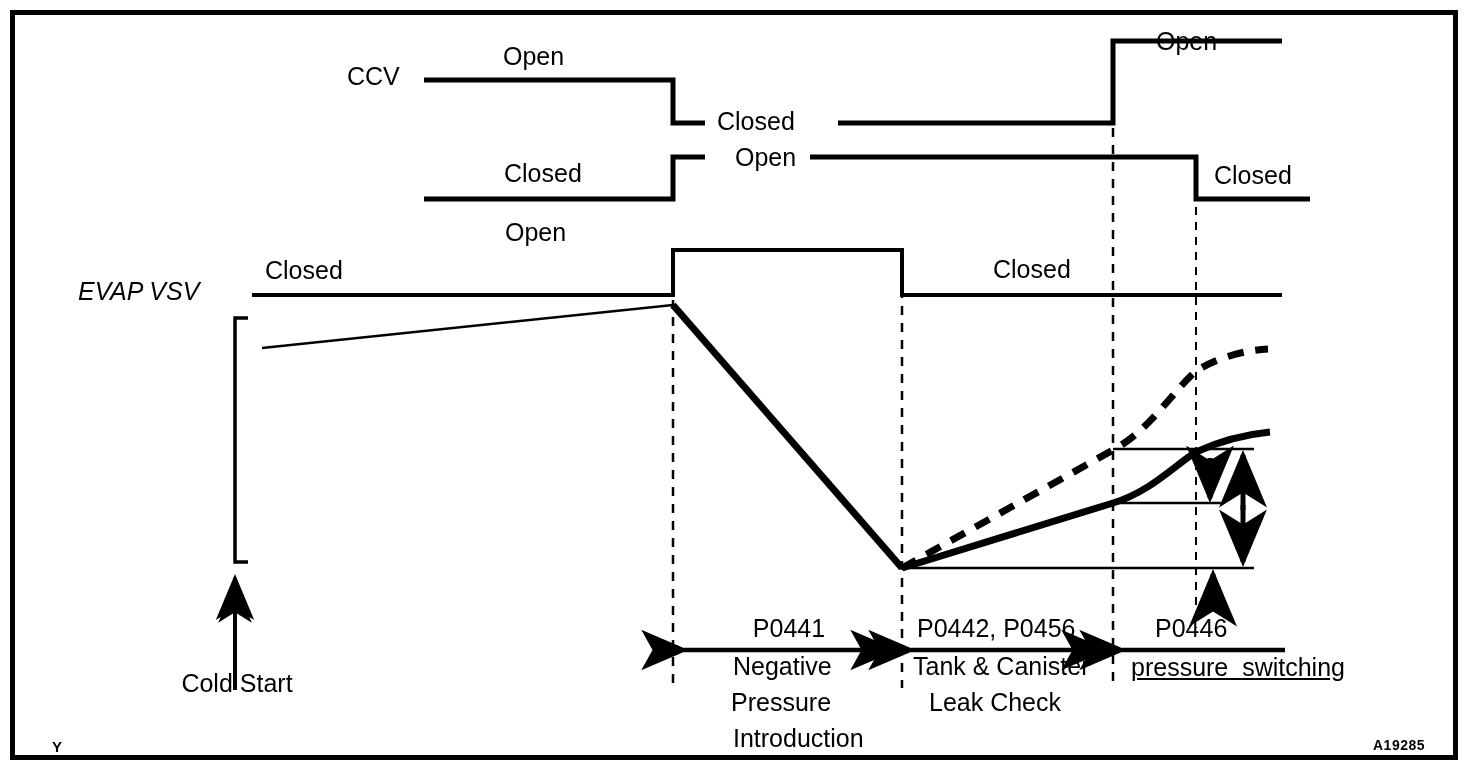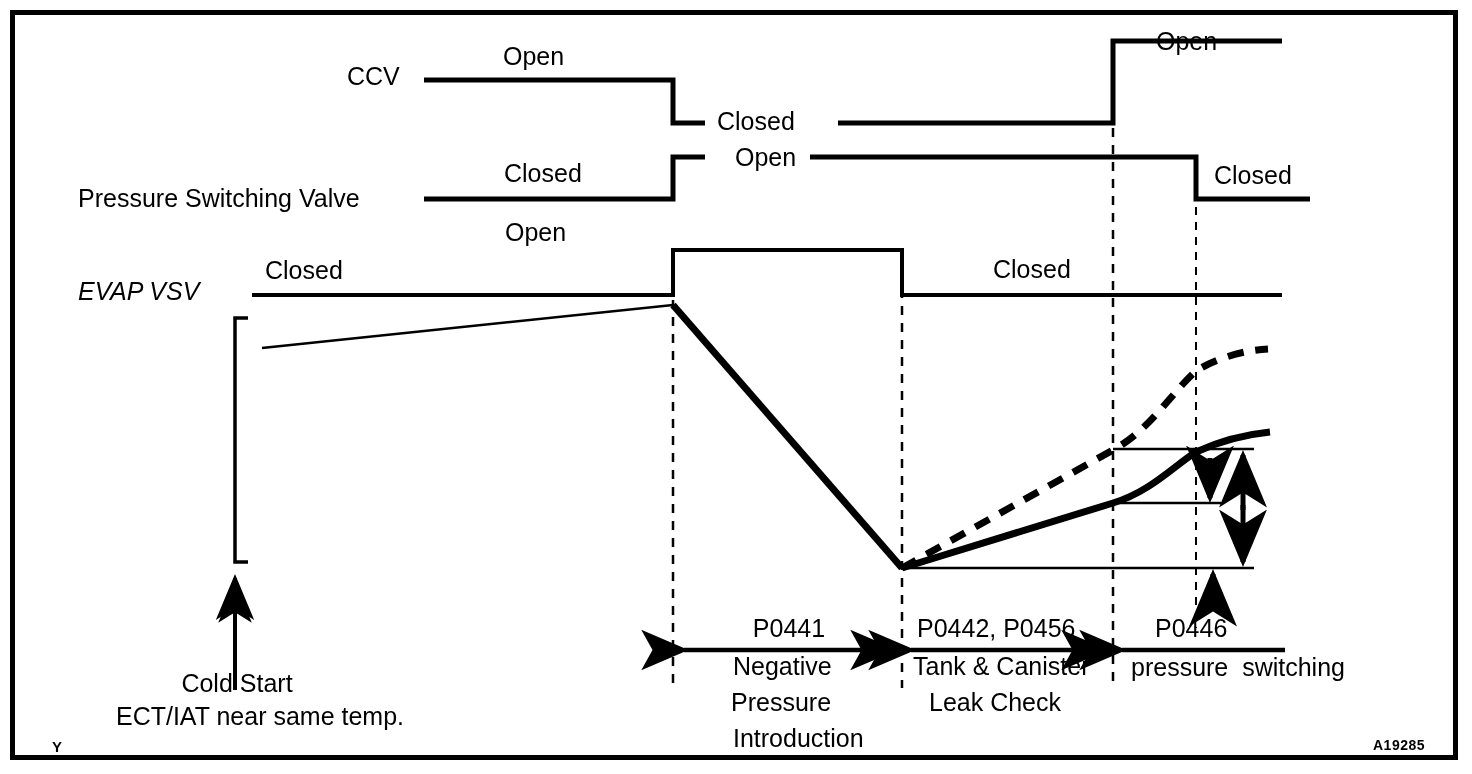--- a/index.html
+++ b/index.html
@@ -127,21 +127,20 @@
     </g>
 
     <g>
       <line x1="684" y1="650" x2="893" y2="650" stroke="#000" stroke-width="4.5" marker-start="url(#ahL)" marker-end="url(#ahR)"></line>
       <line x1="911" y1="650" x2="1104" y2="650" stroke="#000" stroke-width="4.5" marker-start="url(#ahL)" marker-end="url(#ahR)"></line>
       <line x1="1122" y1="650" x2="1285" y2="650" stroke="#000" stroke-width="4.5" marker-start="url(#ahL)"></line>
     </g>
   </svg>
 
   <div class="lbl t-row" style="left:347px; top:63px;">CCV</div>
-  <div class="lbl t-row" style="left:78px; top:185px;">Pressure Switching Valve</div>
   <div class="lbl t-row" style="left:78px; top:278px;font-style:italic;">EVAP VSV</div>
 
   <div class="lbl t-state" style="left:503px; top:43px;">Open</div>
   <div class="lbl t-state" style="left:717px; top:108px;">Closed</div>
   <div class="lbl t-state" style="left:1156px; top:28px;">Open</div>
 
   <div class="lbl t-state" style="left:504px; top:160px;">Closed</div>
   <div class="lbl t-state" style="left:735px; top:144px;">Open</div>
   <div class="lbl t-state" style="left:1214px; top:162px;">Closed</div>
 
@@ -152,21 +151,20 @@
   <div class="lbl t-phase center" style="left:789px; top:615px;">P0441</div>
   <div class="lbl t-phase" style="left:733px; top:653px;">Negative</div>
   <div class="lbl t-phase" style="left:717px; top:689px;margin-left:14px;">Pressure</div>
   <div class="lbl t-phase" style="left:733px; top:725px;">Introduction</div>
 
   <div class="lbl t-phase" style="left:917px; top:615px;">P0442, P0456</div>
   <div class="lbl t-phase" style="left:913px; top:653px;">Tank &amp; Canister</div>
   <div class="lbl t-phase" style="left:913px; top:689px;margin-left:16px;">Leak Check</div>
 
   <div class="lbl t-phase" style="left:1155px; top:615px;">P0446</div>
-  <div class="lbl t-phase" style="left:1131px; top:654px;">pressure  switching</div>
+  <div class="lbl t-phase" style="left:1131px; top:654px;text-decoration:underline;">pressure  switching</div>
 
   <div class="lbl t-cold center" style="left:237px; top:670px;">Cold Start</div>
-  <div class="lbl t-cold center" style="left:260px; top:703px;">ECT/IAT near same temp.</div>
 
   <div class="lbl t-mark" style="left:52px; top:739px; font-weight:bold;">Y</div>
   <div class="lbl t-code" style="left:1373px; top:738px;">A19285</div>
 
 </div>
 
 </body></html>

